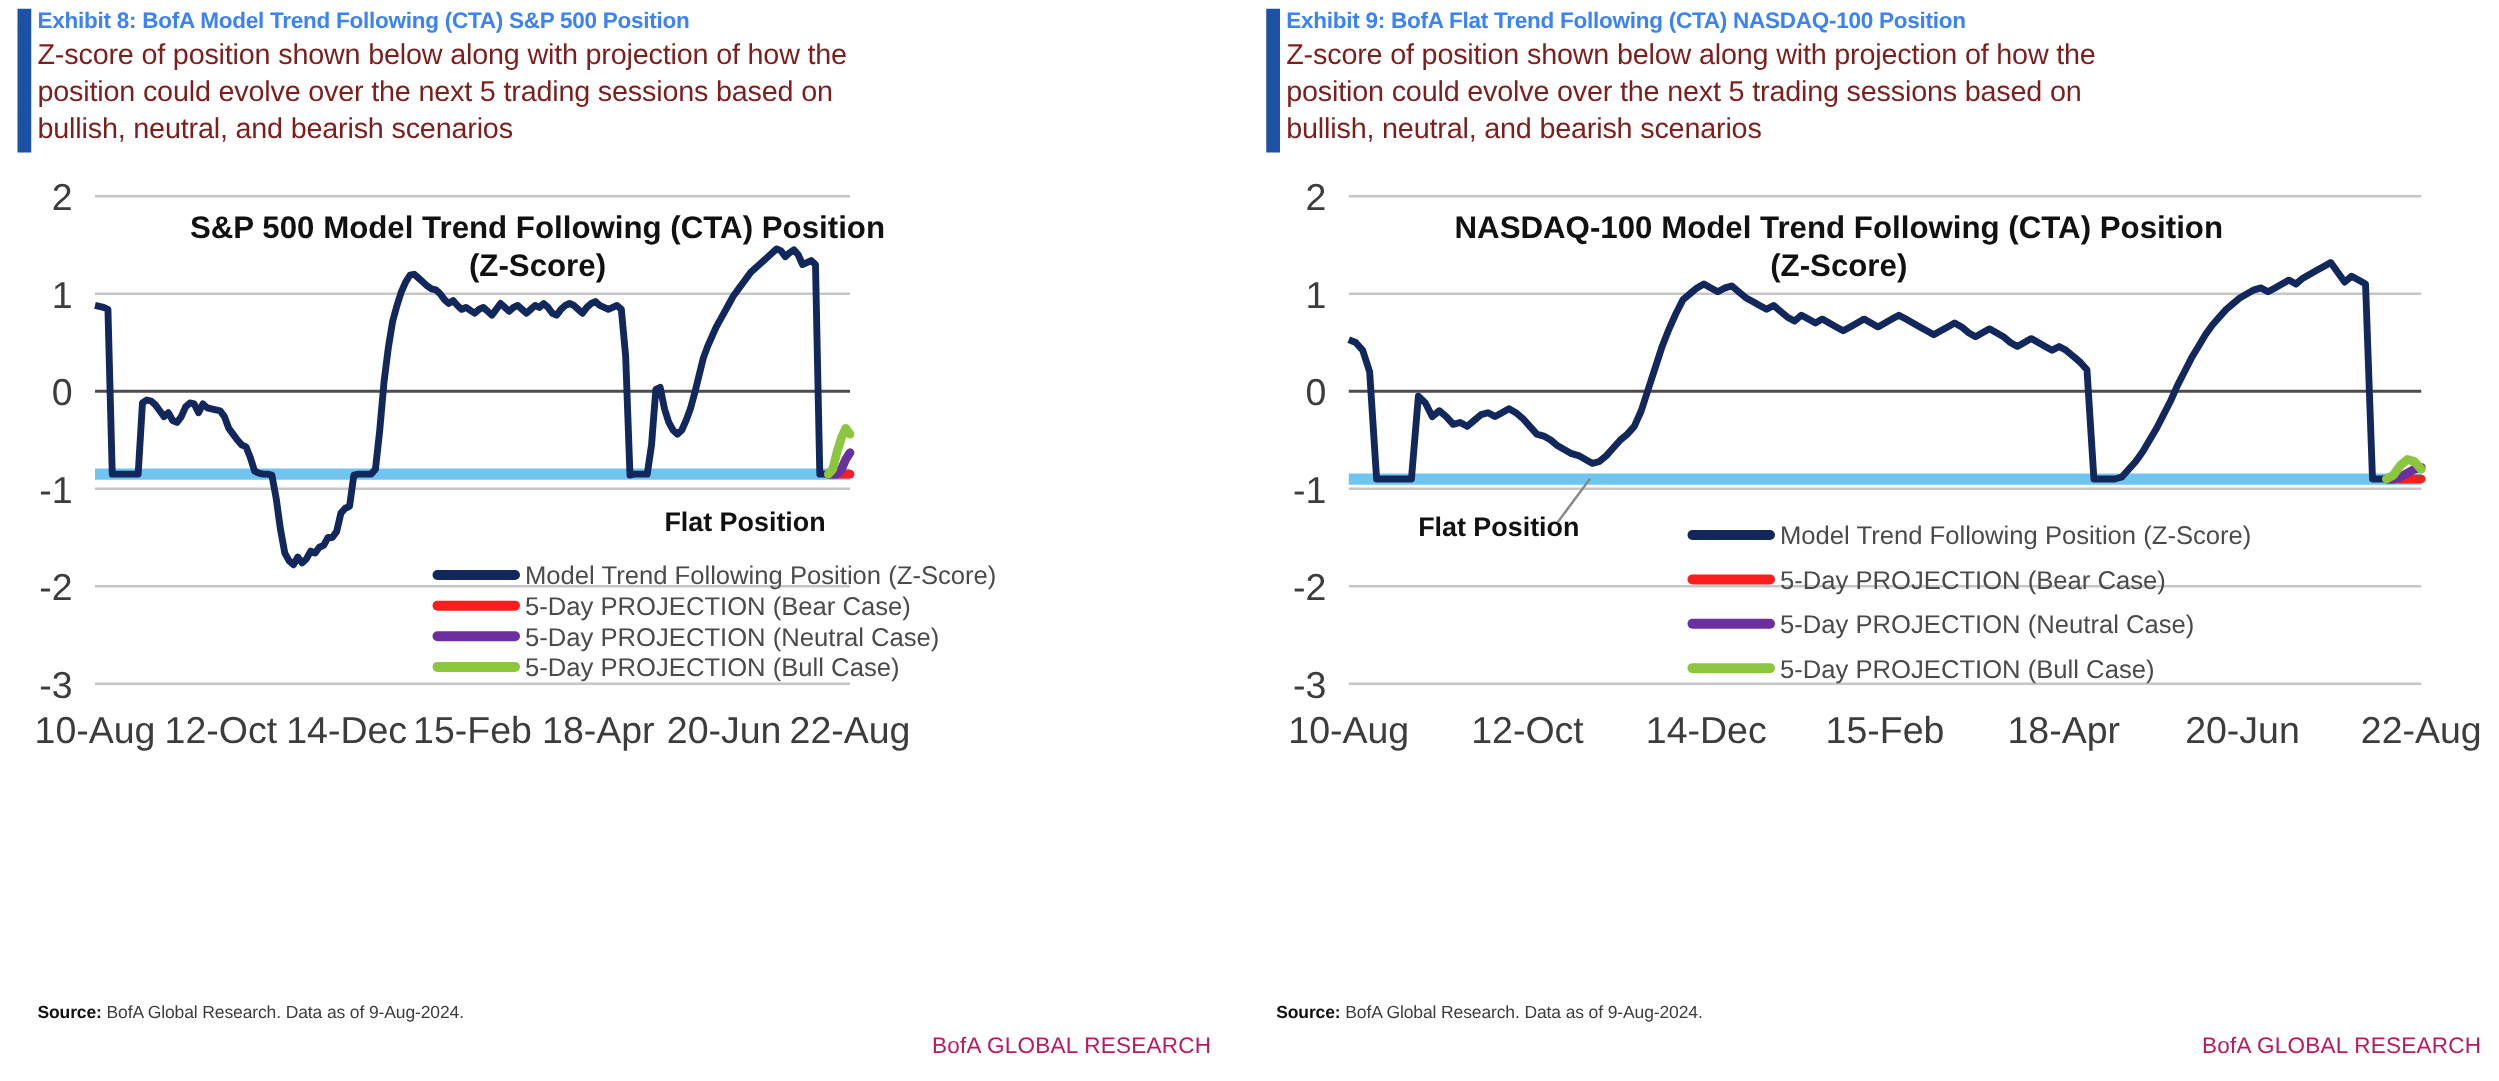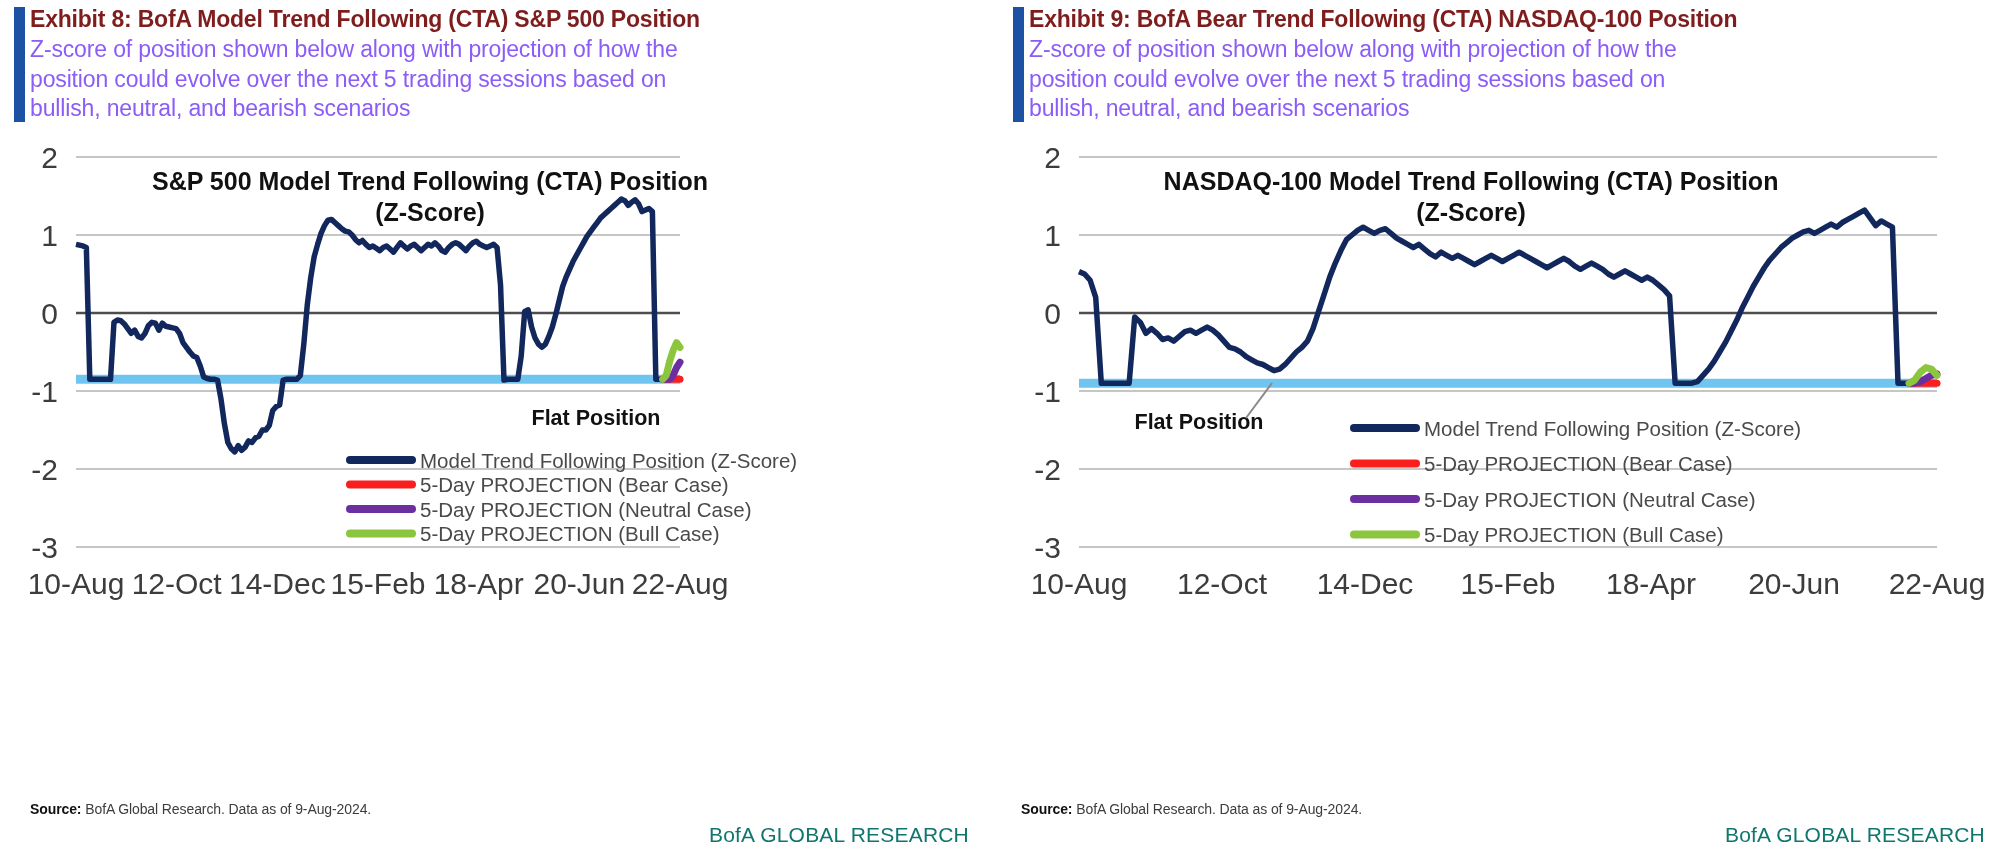--- a/index.html
+++ b/index.html
@@ -39,31 +39,31 @@
   }
   .blue-bar {
     position: absolute;
     left: 14px;
     top: 7px;
     width: 11px;
     height: 115px;
     background: #1b52a4;
   }
   .exhibit-title {
-    font-size: 23px;
+    font-size: 18px;
     font-weight: bold;
     line-height: 1.18;
     letter-spacing: -0.2px;
-    color: #7f1d1d;
+    color: #3b82f6;
     white-space: nowrap;
   }
   .exhibit-sub {
     font-size: 23px;
     line-height: 1.28;
-    color: #8b5cf6;
+    color: #7f1d1d;
     max-width: 690px;
     margin-top: 2px;
     letter-spacing: -0.15px;
   }
   .panel.right .exhibit-sub { max-width: 700px; }
 
   
   .chart-wrap {
     position: relative;
     width: 999px;
@@ -77,22 +77,22 @@
     bottom: 48px;
     font-size: 14px;
     color: #3c3c3c;
     letter-spacing: -0.1px;
   }
   .src b { color: #111; font-weight: bold; }
   .watermark {
     position: absolute;
     right: 30px;
     bottom: 18px;
-    font-size: 21px;
-    color: #0f766e;
+    font-size: 18px;
+    color: #be185d;
     letter-spacing: 0.2px;
   }
   .panel.right .src { left: 22px; }
   .panel.right .watermark { right: 14px; }
 
   svg text { font-family: "Liberation Sans", sans-serif; }
   .tick-label { font-size: 30px; fill: #3c3c3c; }
   .chart-title { font-size: 25px; font-weight: bold; fill: #111111; }
   .legend-label { font-size: 20.5px; fill: #4a4a4a; }
   .flat-label { font-size: 21.5px; font-weight: bold; fill: #111111; }
@@ -151,21 +151,21 @@
 
     <div class="src">
       <b>Source:</b><span> BofA Global Research. Data as of 9-Aug-2024.</span>
     </div>
     <div class="watermark">BofA GLOBAL RESEARCH</div>
   </div>
 
   <div class="panel right">
     <div class="exhibit-head">
       <div class="blue-bar"></div>
-      <div class="exhibit-title">Exhibit 9: BofA Bear Trend Following (CTA) NASDAQ-100 Position</div>
+      <div class="exhibit-title">Exhibit 9: BofA Flat Trend Following (CTA) NASDAQ-100 Position</div>
       <div class="exhibit-sub">Z-score of position shown below along with projection of how the position could evolve over the next 5 trading sessions based on bullish, neutral, and bearish scenarios</div>
     </div>
 
     <div class="chart-wrap">
       <svg class="chart-svg" id="svg-1" width="1000" height="645" viewBox="0 0 1000 645">
           <line x1="80" x2="938" y1="22" y2="22" stroke="#c6c6c6" stroke-width="2"></line>
           <text x="62" y="33" text-anchor="end" class="tick-label">2</text>
           <line x1="80" x2="938" y1="100" y2="100" stroke="#c6c6c6" stroke-width="2"></line>
           <text x="62" y="111" text-anchor="end" class="tick-label">1</text>
           <line x1="80" x2="938" y1="178" y2="178" stroke="#4d4d4d" stroke-width="2.4"></line>

